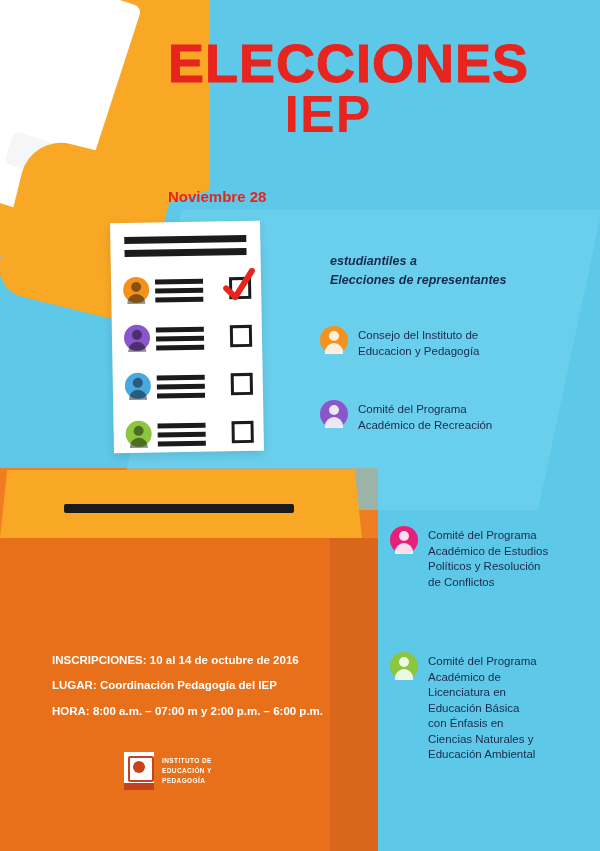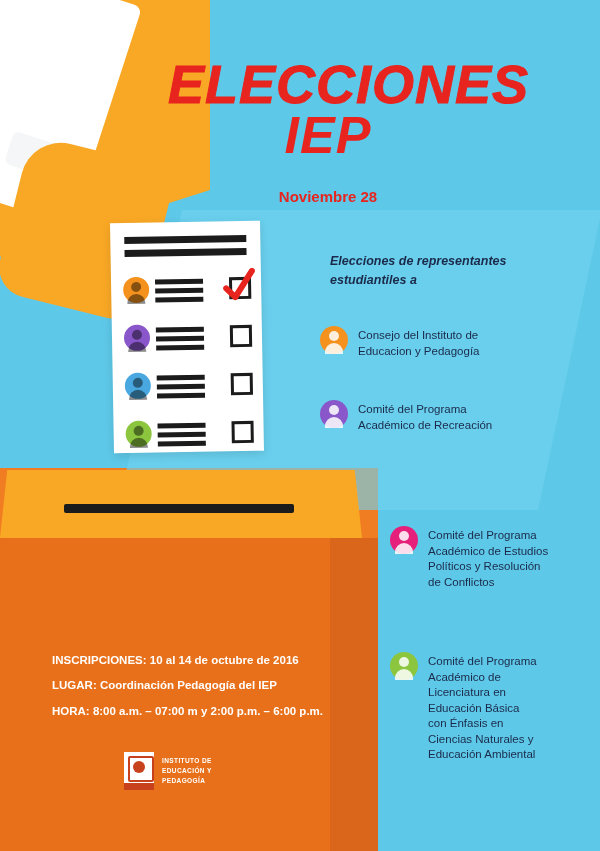--- a/index.html
+++ b/index.html
@@ -169,44 +169,43 @@
   .box-body-shade {
     position: absolute;
     left: 330px; top: 538px;
     width: 48px; height: 313px;
     background: #d9661a;
   }
 
   
   .title {
     position: absolute;
-    left: 168px; top: 60px;
+    left: 168px; top: 39px;
     width: 320px;
     color: #e8241f;
     font-weight: bold;
-    font-style: italic;
     letter-spacing: 1px;
     line-height: .92;
     text-align: center;
   }
   .title .l1 {
     display: block;
     font-size: 54px;
     -webkit-text-stroke: 1px #e8241f;
   }
   .title .l2 {
     display: block;
     font-size: 52px;
     margin-top: 2px;
   }
   .subtitle {
     position: absolute;
     left: 168px; top: 188px;
     width: 320px;
-    text-align: center;
+    text-align: left;
     color: #e8241f;
     font-size: 15px;
     font-weight: bold;
   }
 
   
   .kicker {
     position: absolute;
     left: 330px; top: 252px;
     width: 240px;
@@ -374,22 +373,22 @@
   <div class="box-body"></div>
   <div class="box-body-shade"></div>
 
   <div class="title">
     <span class="l1">ELECCIONES</span>
     <span class="l2">IEP</span>
   </div>
   <div class="subtitle">Noviembre 28</div>
 
   <div class="kicker">
+    <div>estudiantiles a</div>
     <div>Elecciones de representantes</div>
-    <div>estudiantiles a</div>
   </div>
 
   <div class="item i1">
     <div class="bullet" style="background:#f5921e"></div>
     <div class="txt" style="white-space:pre-line">Consejo del Instituto de
 Educacion y Pedagogía</div>
   </div>
   <div class="item i2">
     <div class="bullet" style="background:#8957c9"></div>
     <div class="txt" style="white-space:pre-line">Comité del Programa

